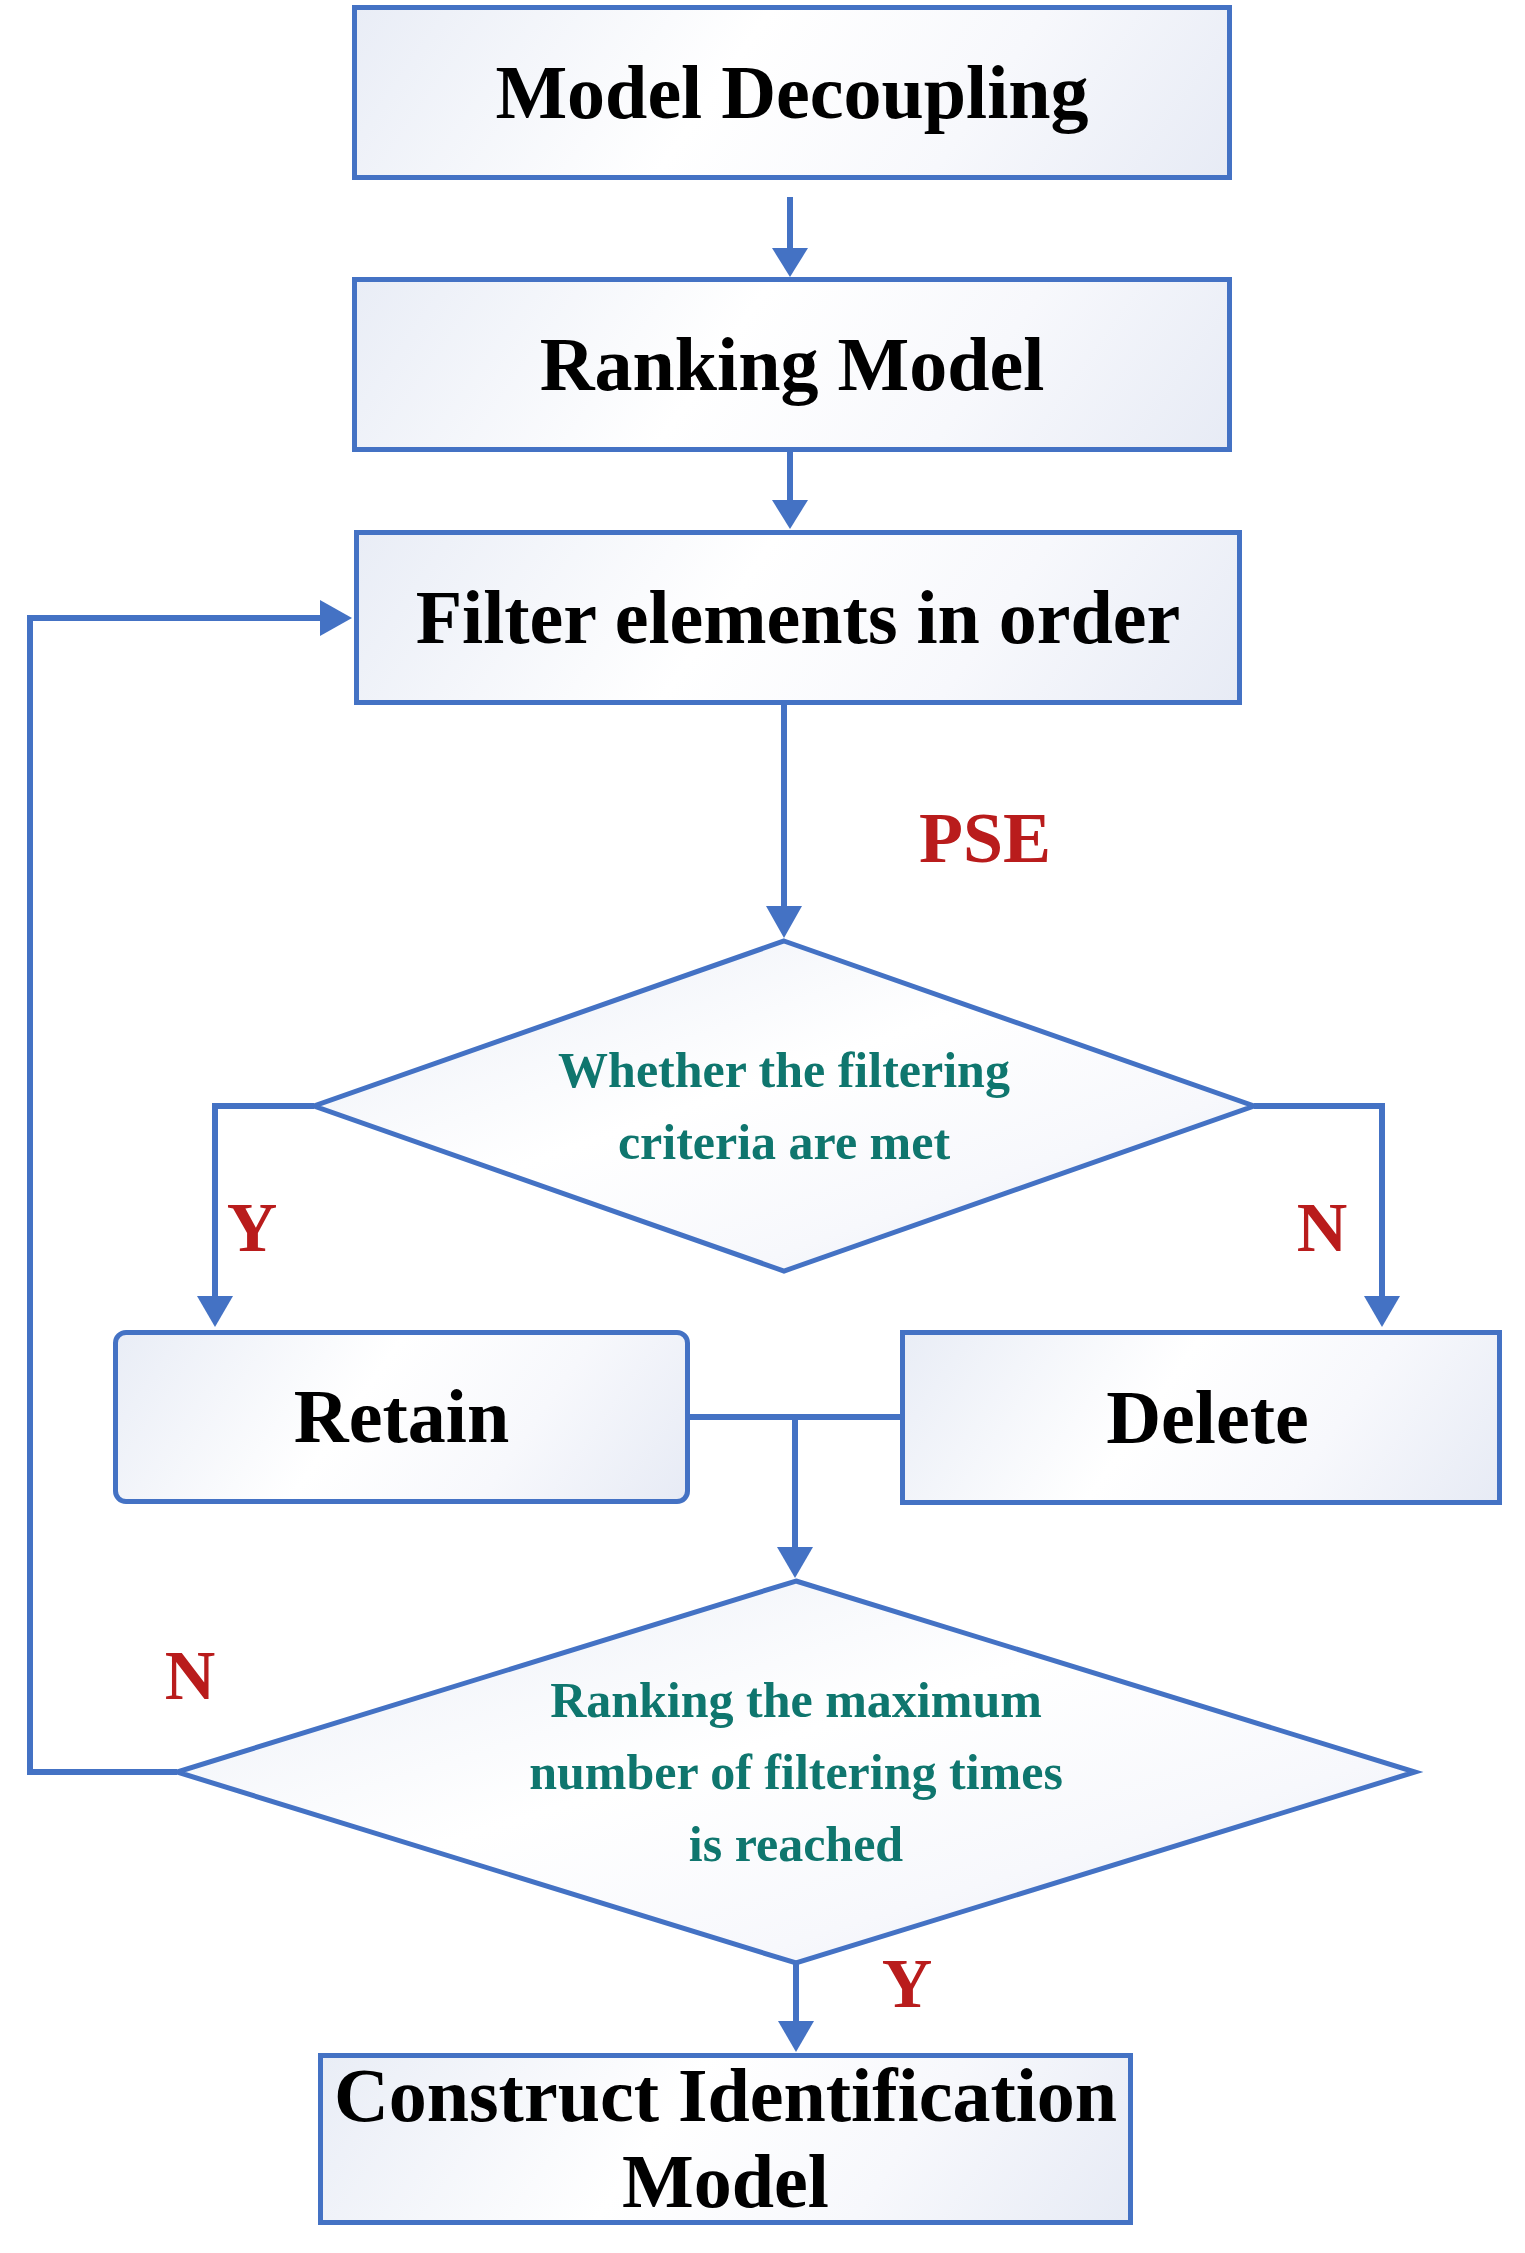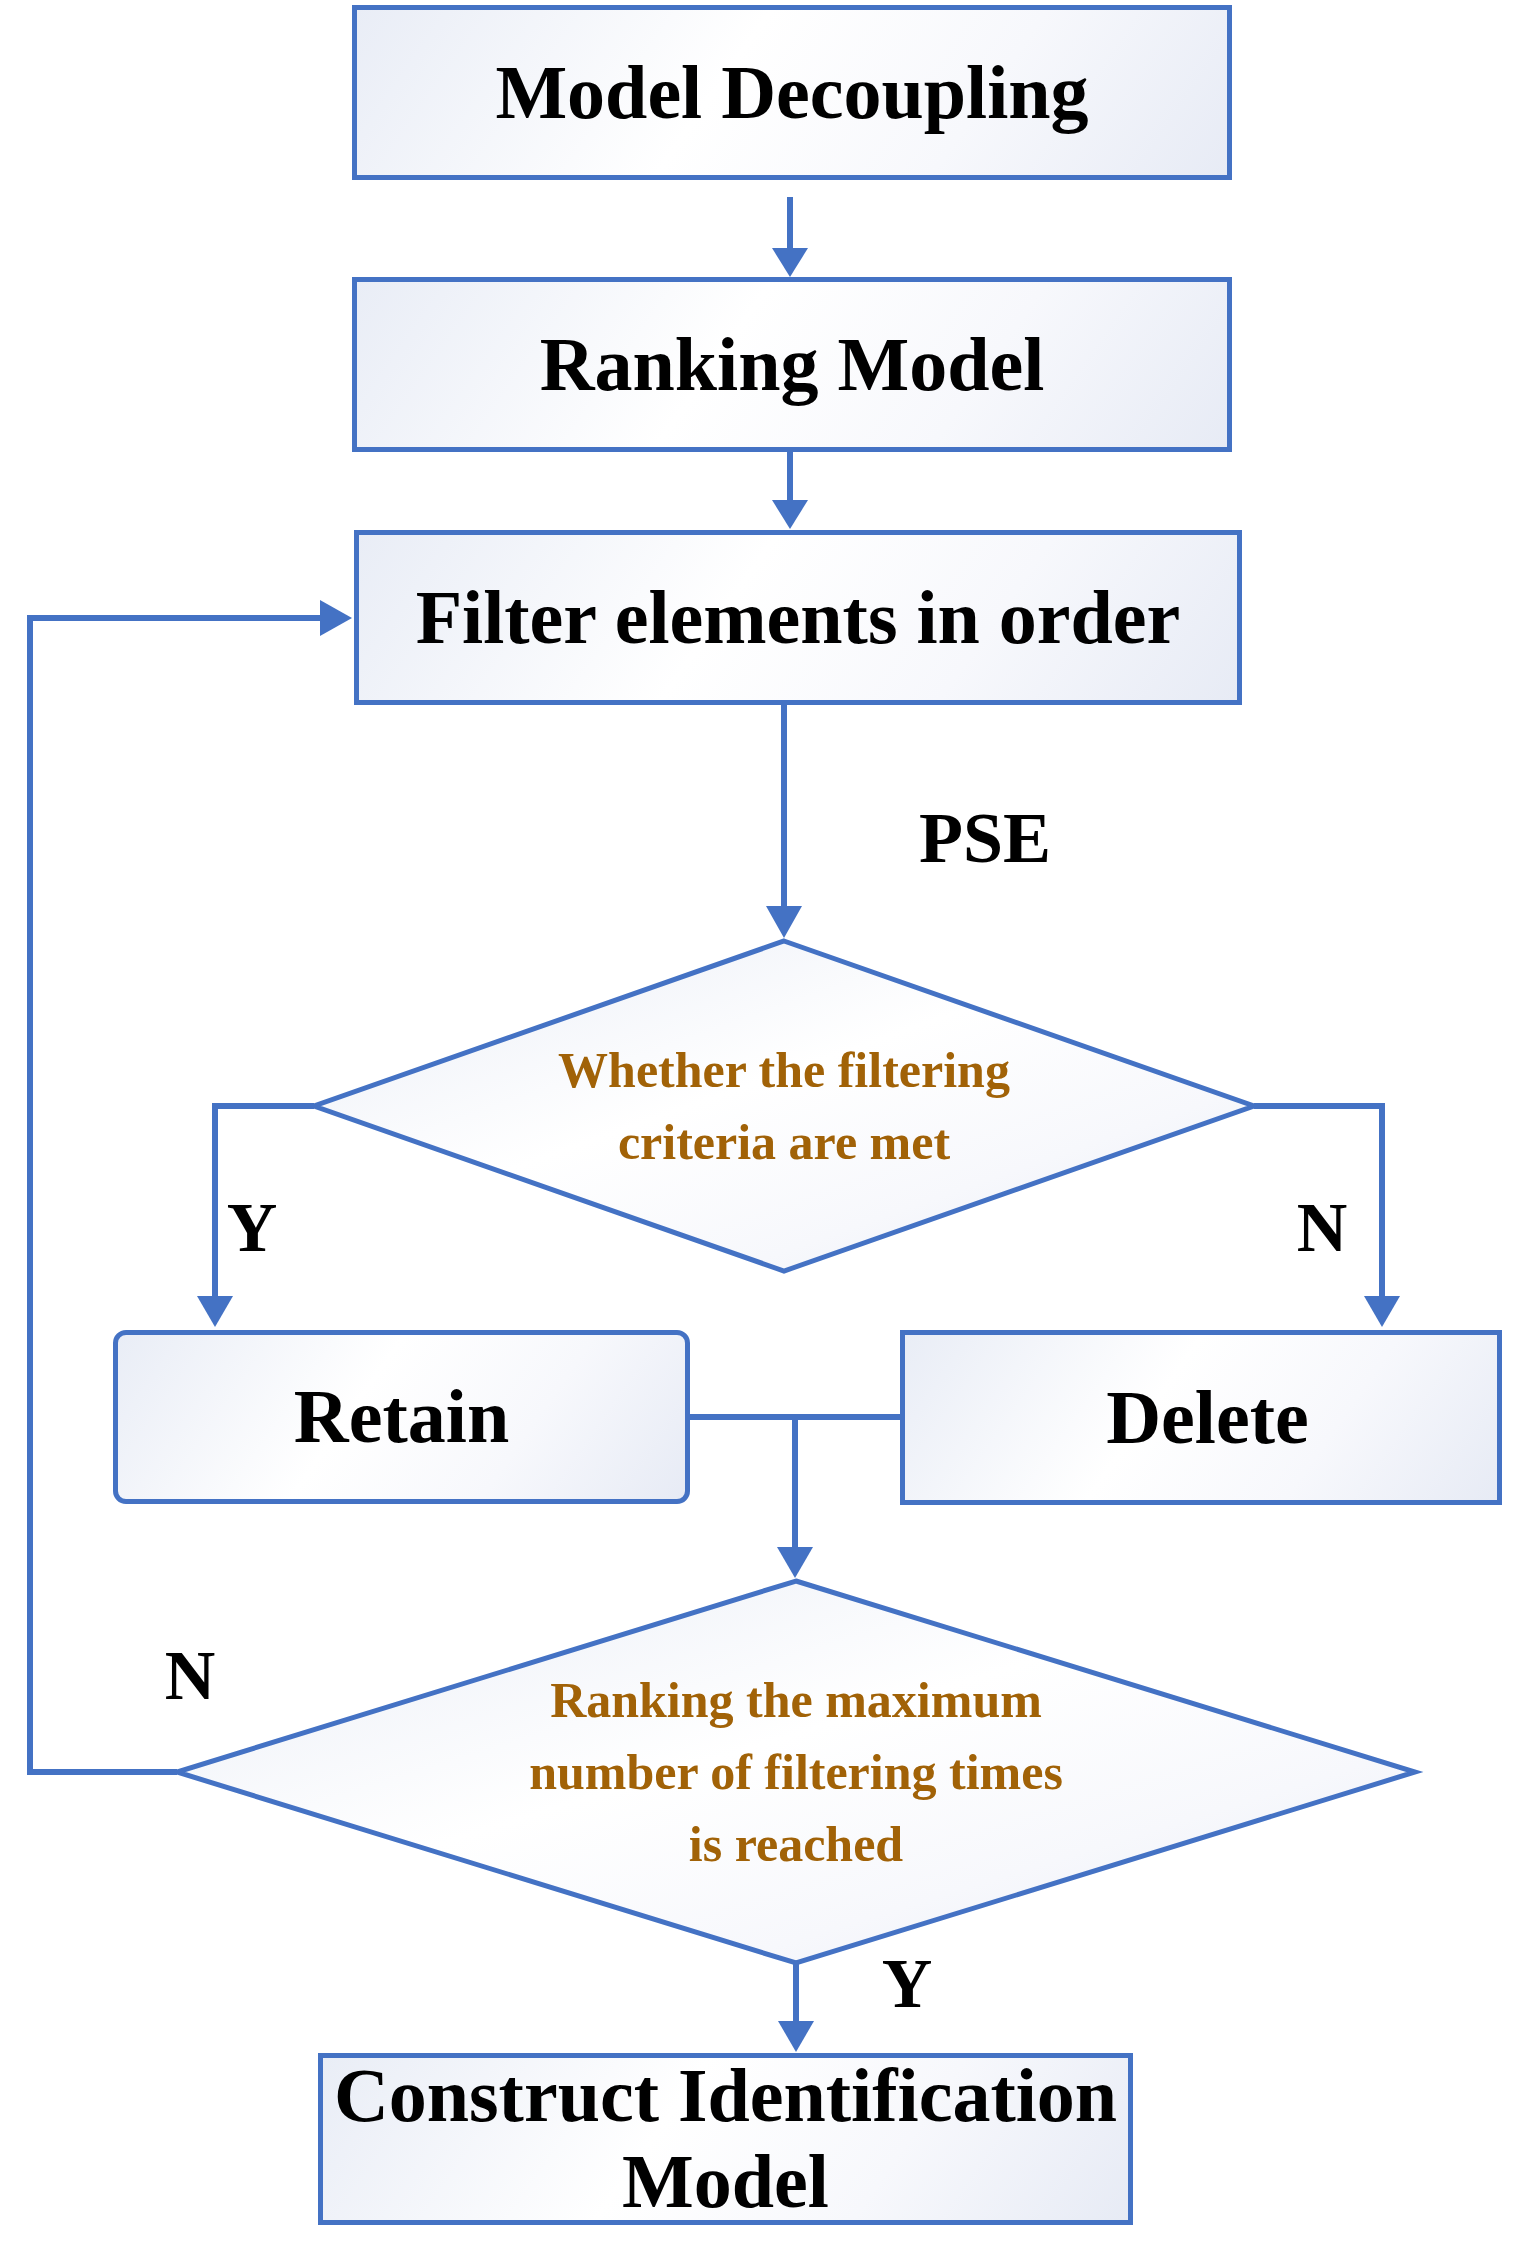--- a/index.html
+++ b/index.html
@@ -20,30 +20,30 @@
     text-align:center;
     color:#000;
     font-weight:bold;
     font-size:76px;
     line-height:1.12;
   }
   .diamond-text{
     position:absolute;
     transform:translate(-50%,-50%);
     text-align:center;
-    color:#a16207;
+    color:#0f766e;
     font-weight:bold;
     font-size:50px;
     line-height:1.44;
     white-space:nowrap;
   }
   .edge-label{
     position:absolute;
     transform:translate(-50%,-50%);
-    color:#000000;
+    color:#b91c1c;
     font-weight:bold;
     font-size:70px;
     white-space:nowrap;
   }
   .construct-lines{line-height:1.13;}
 </style>
 </head>
 <body>
 
 <div class="canvas">

